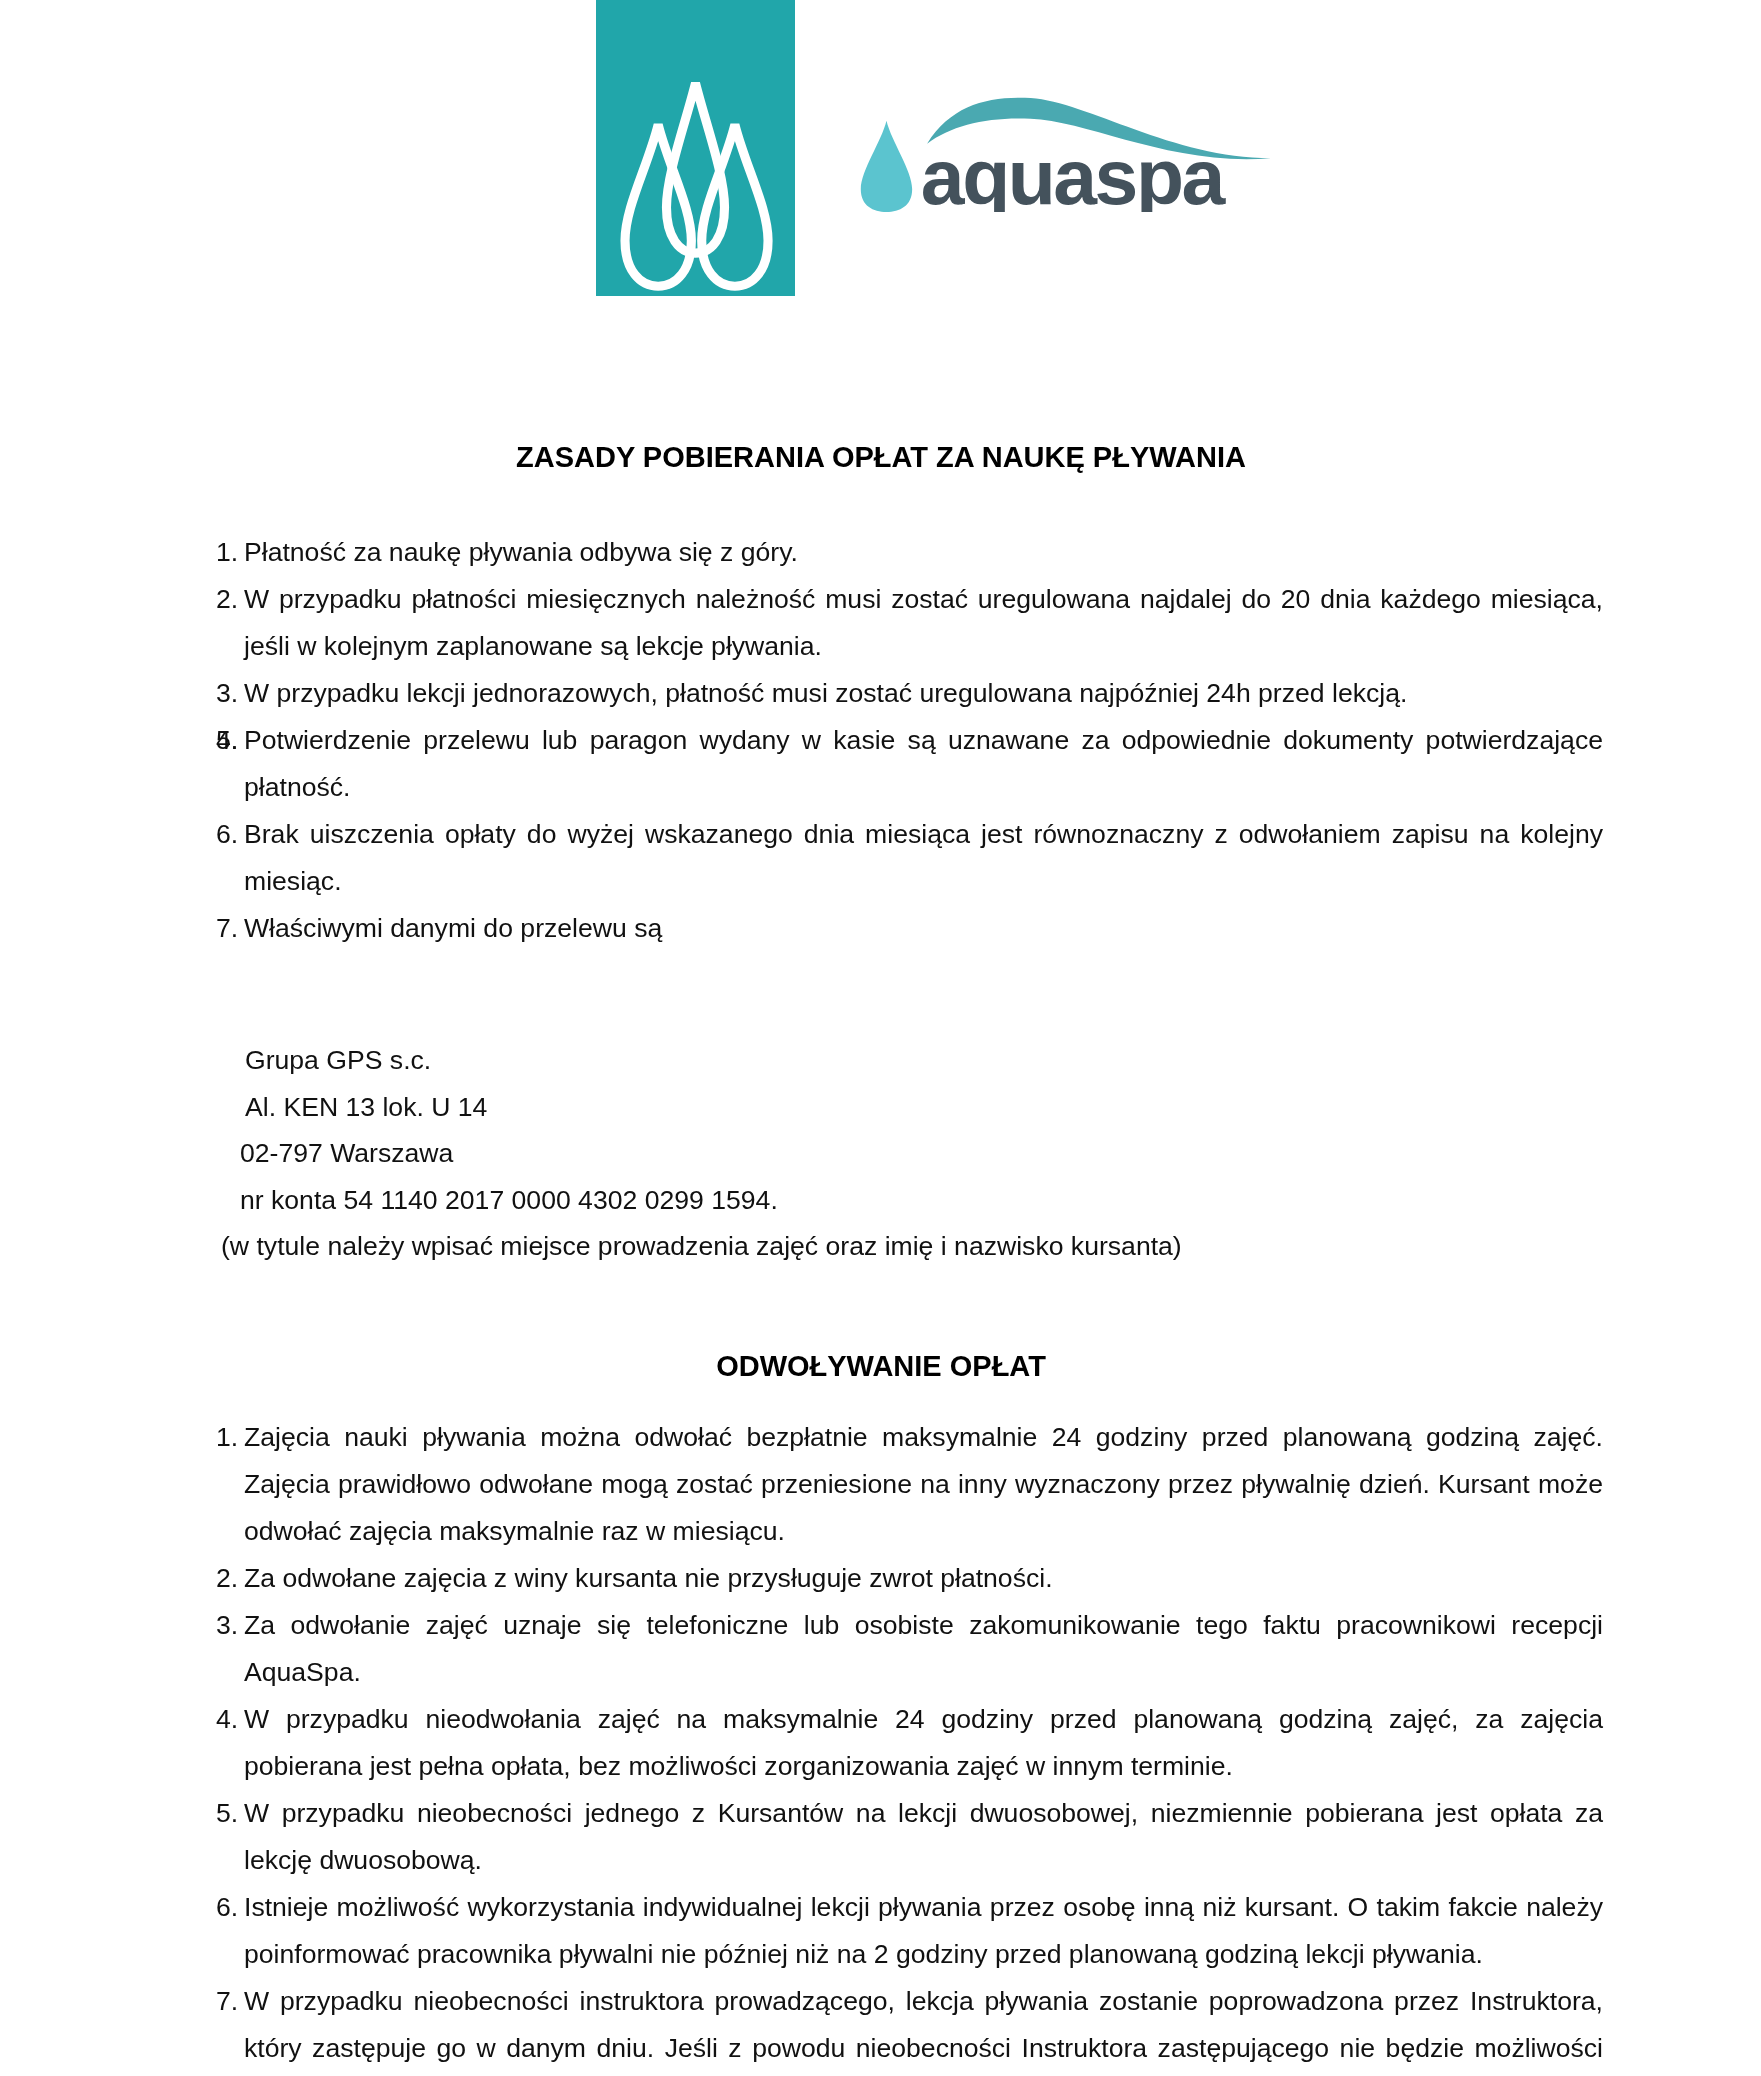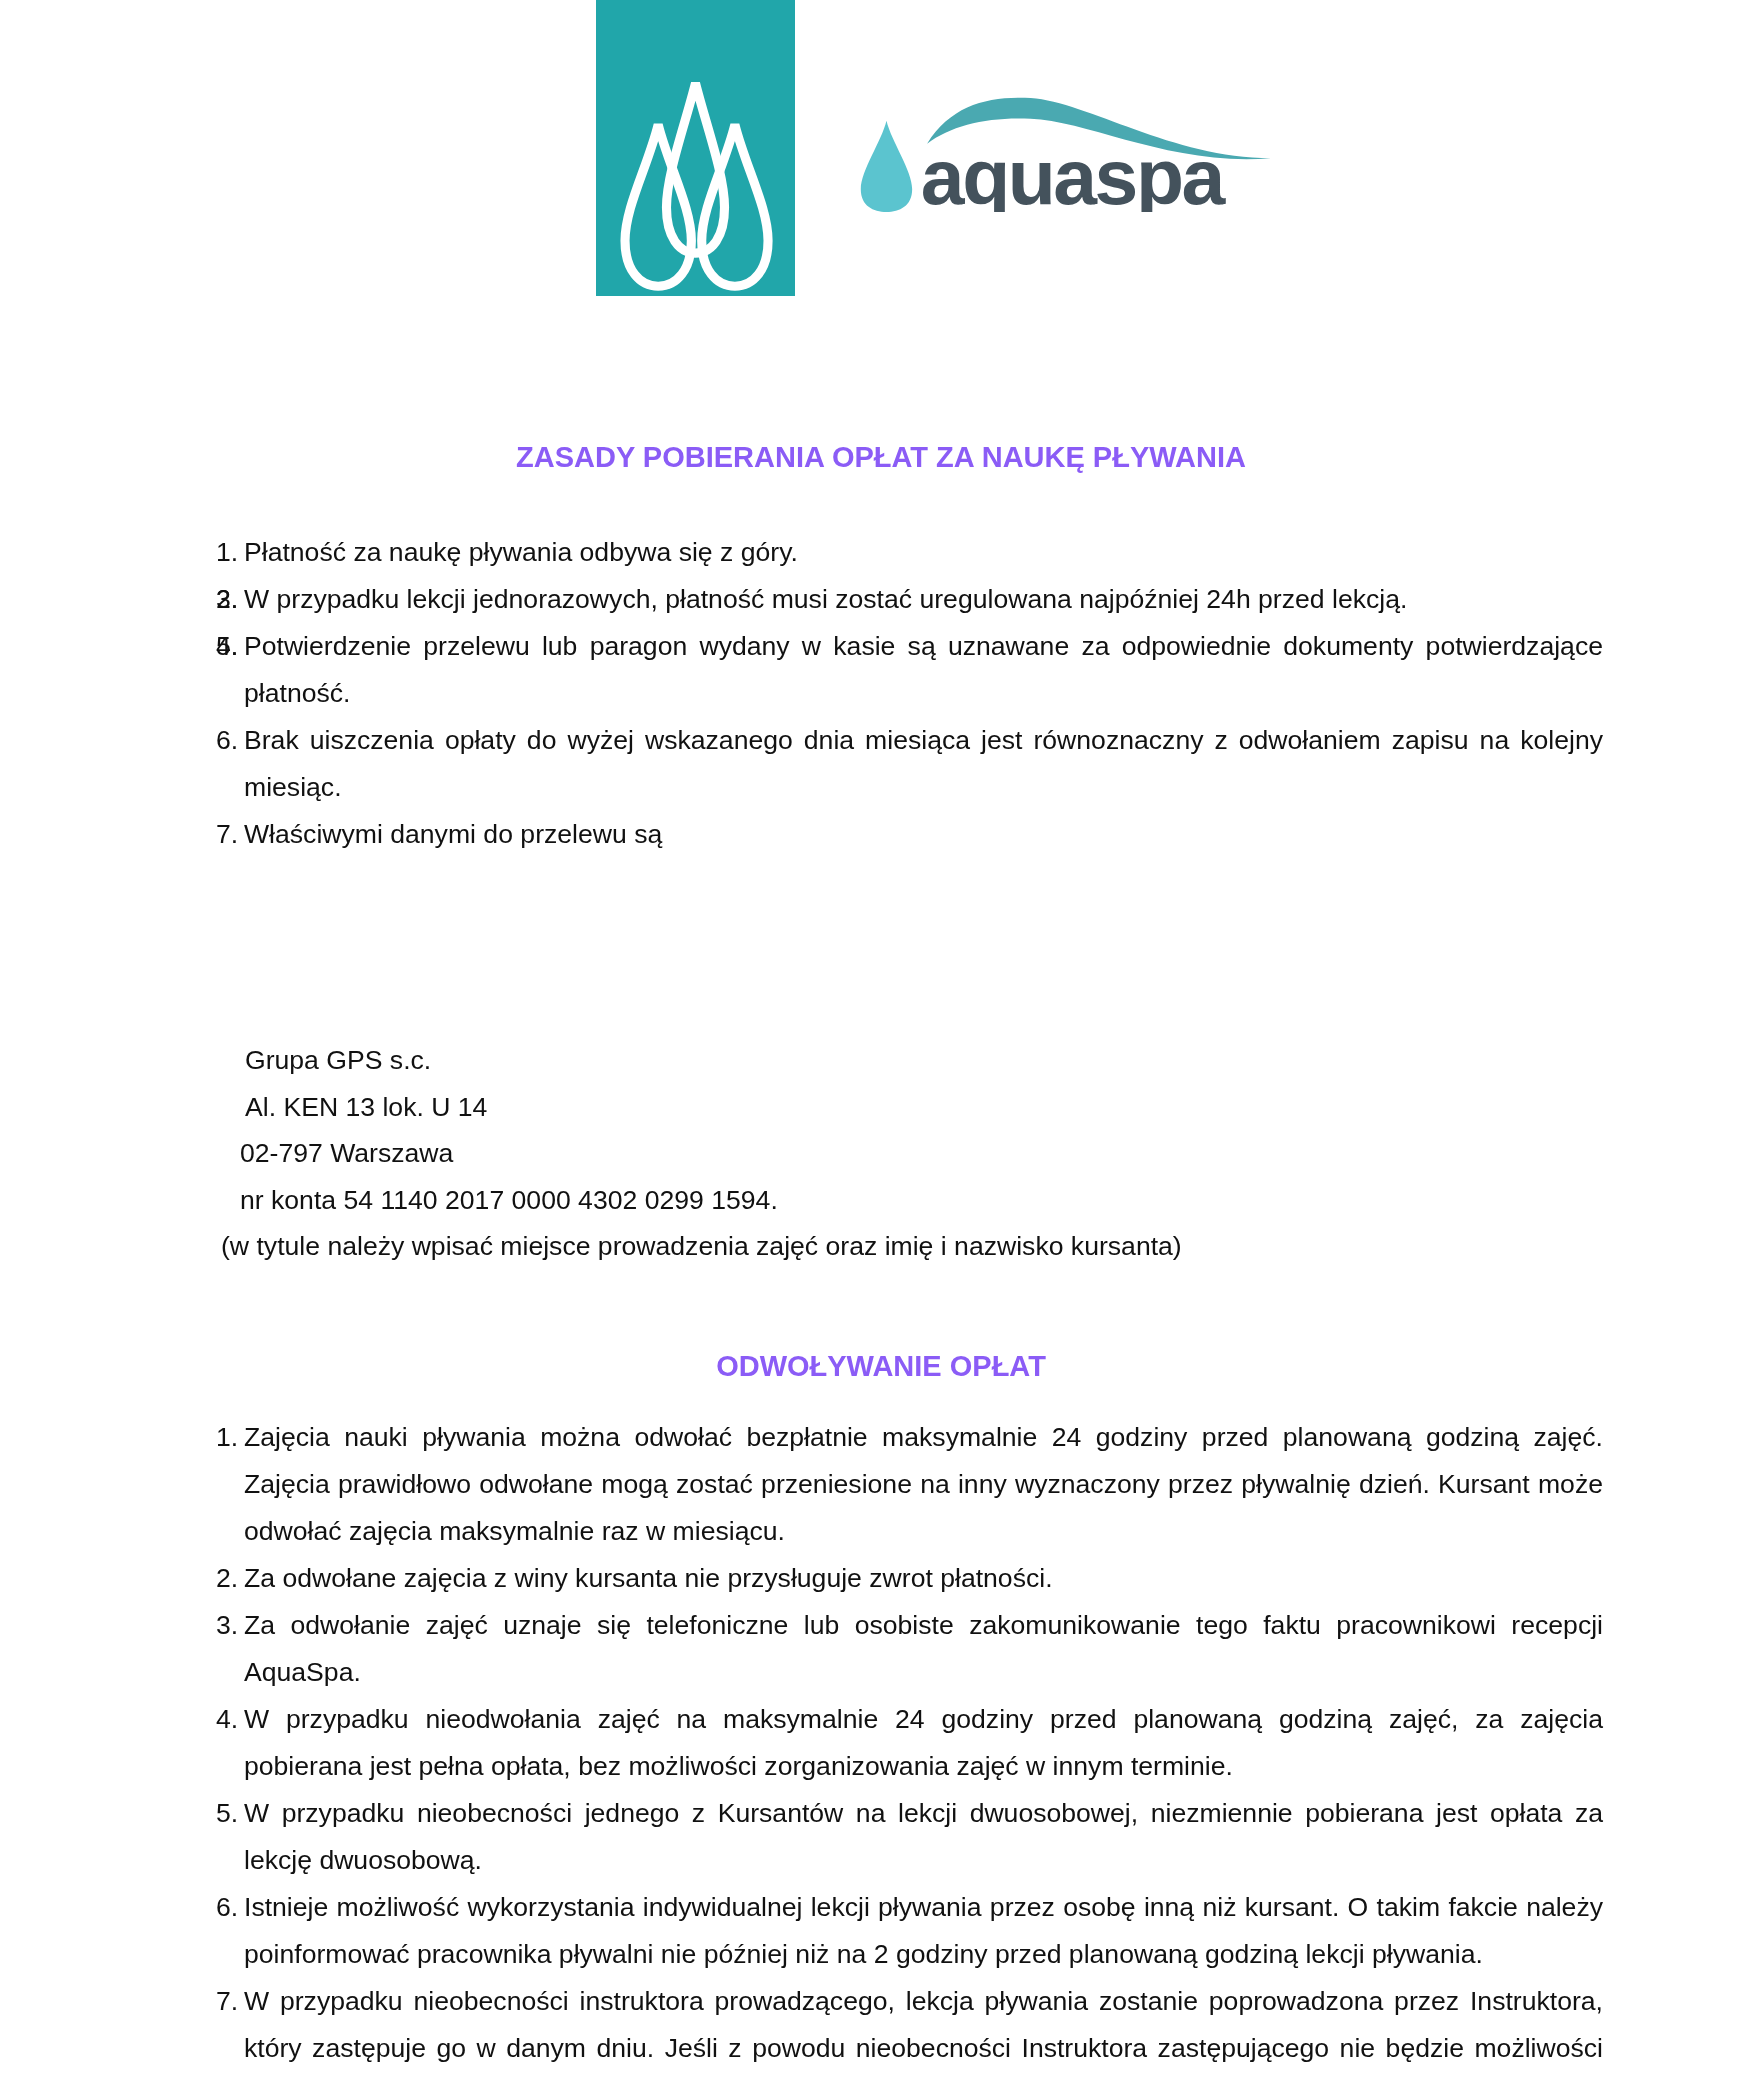--- a/index.html
+++ b/index.html
@@ -2,21 +2,21 @@
 <html style="font-size:6.6px"><head>
 <meta charset="utf-8">
 <style>
   html, body { margin:0; padding:0; }
   body { width:1762px; height:2492px; background:#ffffff; position:relative; overflow:hidden;
          font-family:"Liberation Sans", sans-serif; color:#111; }
   .logo-box { position:absolute; left:596px; top:0; width:199px; height:296px; background:#21a6aa; }
   .logo-box svg { position:absolute; left:0; top:0; }
   .brand { position:absolute; left:856px; top:96px; width:428px; height:116px; }
   h2 { position:absolute; left:0; width:1762px; text-align:center; margin:0;
-       font-family:"Liberation Sans", sans-serif; font-weight:bold; font-size:29px; color:#8b5cf6; }
+       font-family:"Liberation Sans", sans-serif; font-weight:bold; font-size:29px; color:#000000; }
   .list { position:absolute; left:216px; width:1387px; margin:0; padding:0; list-style:none;
           font-size:26.6px; line-height:47px; text-align:justify; }
   .list li { position:relative; padding-left:28px; }
   .list li .num { position:absolute; left:0; top:0; }
   .addr { position:absolute; left:0; font-size:26.6px; line-height:47px; }
 </style>
 </head>
 <body>
 
 <div class="logo-box">
@@ -32,21 +32,21 @@
 <svg class="brand" viewBox="0 0 1030 280">
   <path d="M170 115 C 230 20, 320 0, 420 5 C 560 15, 760 150, 1000 150 C 760 170, 560 60, 420 55 C 320 50, 230 70, 170 115 Z" fill="#4aa9b1"></path>
   <path d="M72 60 C 60 110, 10 180, 10 225 C 10 265, 40 280, 72 280 C 104 280, 134 265, 134 225 C 134 180, 84 110, 72 60 Z" fill="#5bc4cf"></path>
   <text x="155" y="260" font-family="Liberation Sans, sans-serif" font-weight="bold" font-size="190" fill="#44525c" letter-spacing="-6">aquaspa</text>
 </svg>
 
 <h2 style="top:441px;">ZASADY POBIERANIA OPŁAT ZA NAUKĘ PŁYWANIA</h2>
 
 <ol class="list" style="top:529px;">
   <li><span class="num">1.</span><span>Płatność za naukę pływania odbywa się z góry.</span></li>
-  <li><span class="num">2.</span></li>
+  <li><span class="num">2.</span><span>W przypadku płatności miesięcznych należność musi zostać uregulowana najdalej do 20 dnia każdego miesiąca, jeśli w kolejnym zaplanowane są lekcje pływania.</span></li>
   <li><span class="num">3.</span><span>W przypadku lekcji jednorazowych, płatność musi zostać uregulowana najpóźniej 24h przed lekcją.</span></li>
   <li><span class="num">4.</span></li>
   <li><span class="num">5.</span><span>Potwierdzenie przelewu lub paragon wydany w kasie są uznawane za odpowiednie dokumenty potwierdzające płatność.</span></li>
   <li><span class="num">6.</span><span>Brak uiszczenia opłaty do wyżej wskazanego dnia miesiąca jest równoznaczny z odwołaniem zapisu na kolejny miesiąc.</span></li>
   <li><span class="num">7.</span><span>Właściwymi danymi do przelewu są</span></li>
 </ol>
 
 <div class="addr" style="left:245px; top:1037px;text-align:center;">Grupa GPS s.c.</div>
 <div class="addr" style="left:245px; top:1084px;">Al. KEN 13 lok. U 14</div>
 <div class="addr" style="left:240px; top:1130px;">02-797 Warszawa</div>

